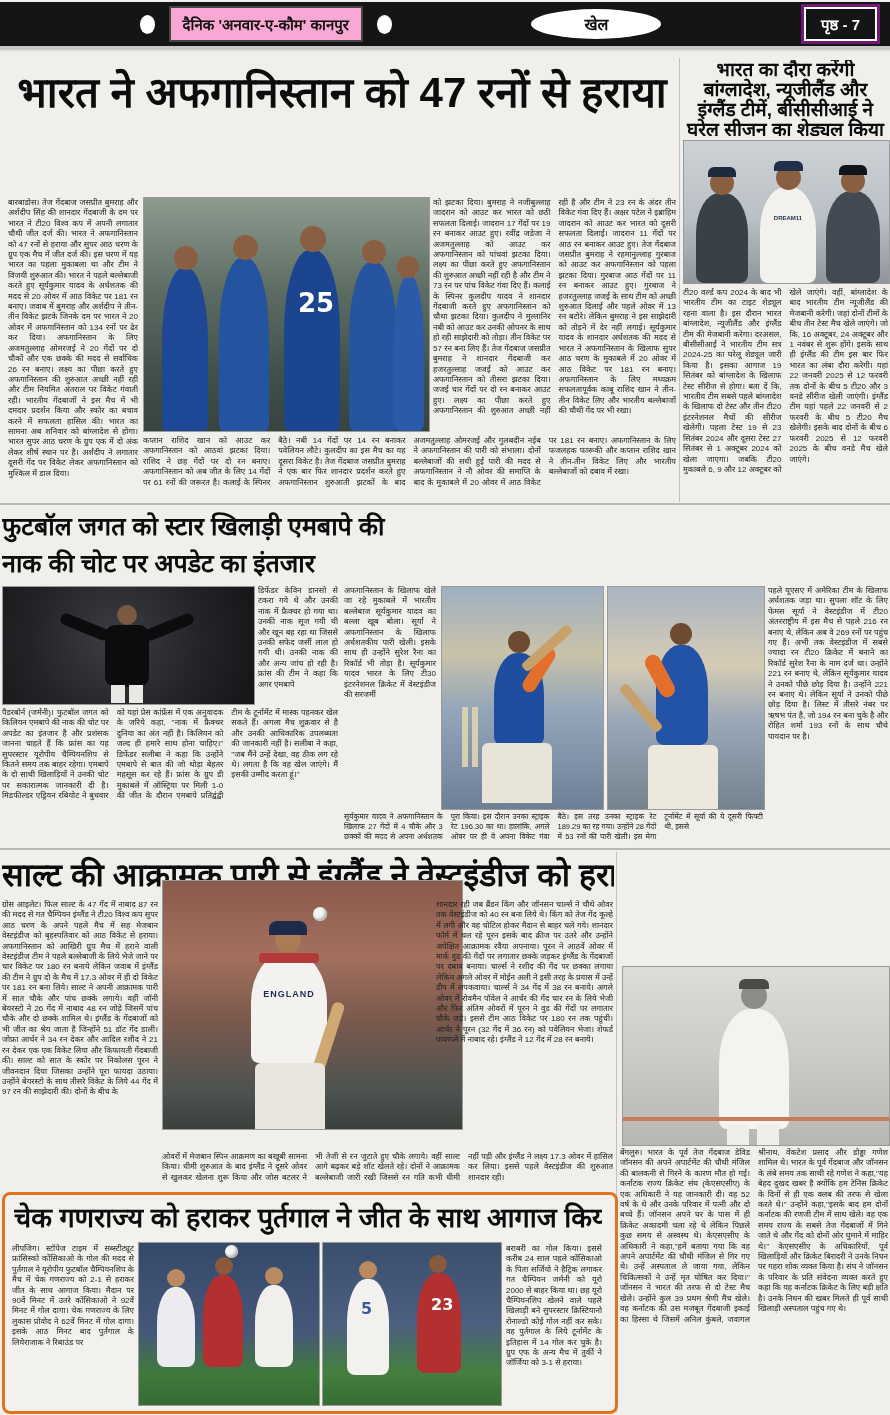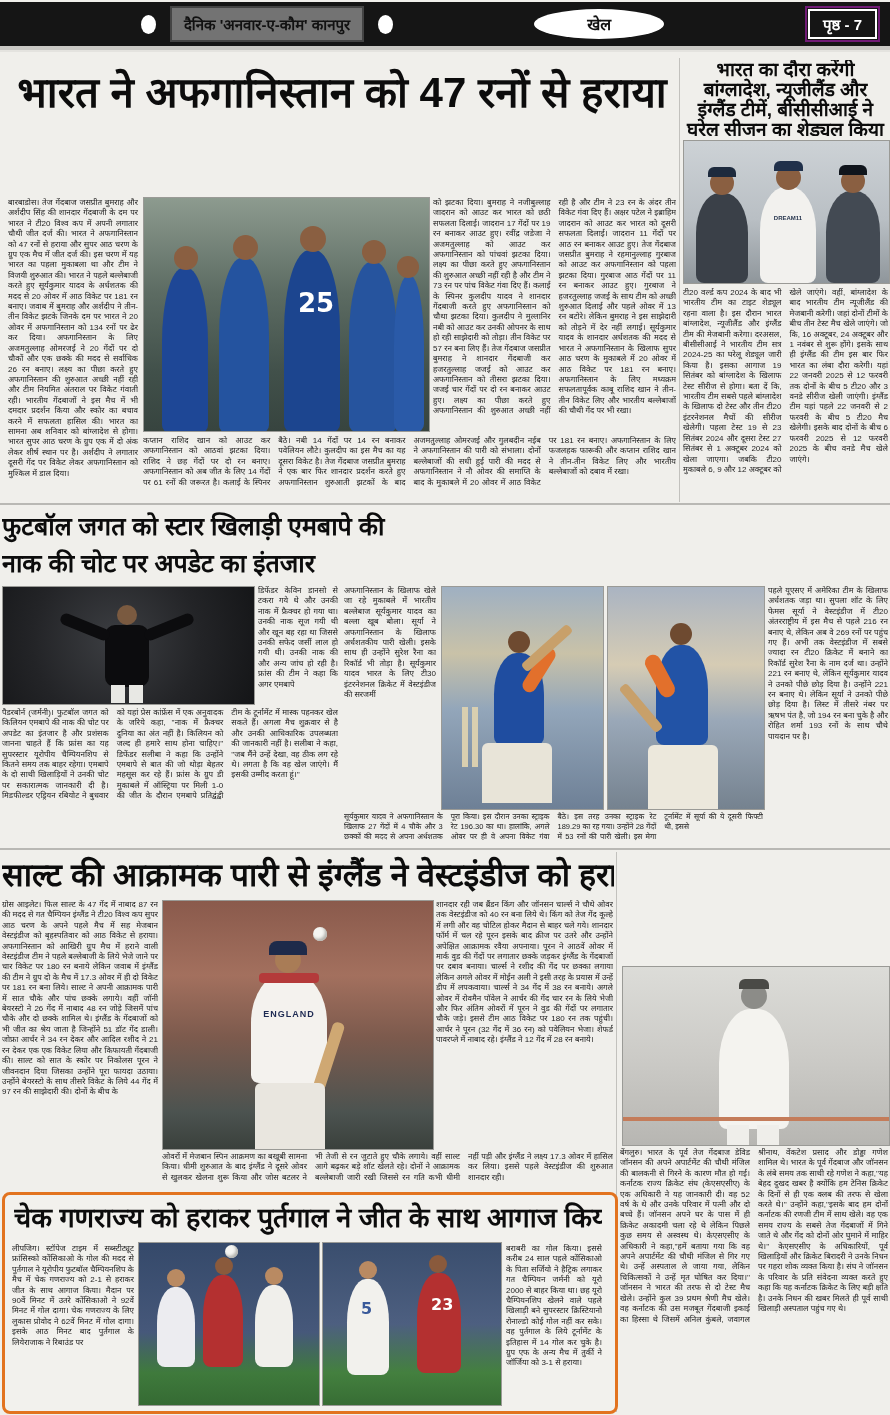--- a/index.html
+++ b/index.html
@@ -1,24 +1,24 @@
 <!DOCTYPE html>
 <html><head>
 <meta charset="utf-8">
 <style>
   html,body{margin:0;padding:0;}
   .page{position:relative;width:890px;height:1415px;background:#f0efeb;font-family:"Liberation Sans","DejaVu Sans",sans-serif;overflow:hidden;color:#1a1a1a;}
   .abs{position:absolute;}
   
   .masthead{left:0;top:2px;width:890px;height:44px;background:#151515;display:flex;align-items:center;box-shadow:0 4px 0 #c9c8c4,0 6px 0 #e4e3df;}
   .mh-box{border:1px solid #fff;outline:3px double #fff;outline-offset:-6px;color:#fff;font-weight:bold;font-size:16px;padding:7px 26px;margin-left:10px;white-space:nowrap;}
-  .mh-title{background:#737373;color:#111;font-weight:bold;font-size:15px;padding:6px 12px;border:2px solid #444;white-space:nowrap;}
+  .mh-title{background:#f9a8d4;color:#111;font-weight:bold;font-size:15px;padding:6px 12px;border:2px solid #444;white-space:nowrap;}
   .mh-dot{width:15px;height:19px;border-radius:50%;background:#fff;}
   .mh-oval{background:#fff;color:#111;font-weight:bold;font-size:16px;width:130px;height:30px;border-radius:50%;display:flex;align-items:center;justify-content:center;white-space:nowrap;}
-  .mh-page{border:2px solid #701a75;outline:2px solid #fff;outline-offset:-5px;color:#fff;font-weight:bold;font-size:15px;padding:6px 16px;margin-right:10px;white-space:nowrap;}
+  .mh-page{border:4px solid #701a75;outline:2px solid #fff;outline-offset:-5px;color:#fff;font-weight:bold;font-size:15px;padding:6px 16px;margin-right:10px;white-space:nowrap;}
   .sp{flex:1;}
   
   .bt{font-size:8px;line-height:10.4px;text-align:justify;overflow:hidden;color:#222;}
   .hl{font-weight:bold;color:#0c0c0c;overflow:hidden;}
   .nowrap{white-space:nowrap;}
   .rule-h{background:#b9b8b4;height:2px;}
   .rule-v{background:#c2c1bd;width:1px;}
   
   .photo{overflow:hidden;border:1px solid #9a9a96;}
   .pfig{position:absolute;border-radius:45% 45% 8px 8px;}
@@ -131,21 +131,21 @@
   <div class="abs bt" style="left:768px;top:586px;width:120px;height:258px;">पहले यूएसए में अमेरिका टीम के खिलाफ अर्धशतक जड़ा था। सुपला शॉट के लिए फेमस सूर्या ने वेस्टइंडीज में टी20 अंतरराष्ट्रीय में इस मैच से पहले 216 रन बनाए थे, लेकिन अब वे 269 रनों पर पहुंच गए हैं। अभी तक वेस्टइंडीज में सबसे ज्यादा रन टी20 क्रिकेट में बनाने का रिकॉर्ड सुरेश रैना के नाम दर्ज था। उन्होंने 221 रन बनाए थे, लेकिन सूर्यकुमार यादव ने उनको पीछे छोड़ दिया है। उन्होंने 221 रन बनाए थे। लेकिन सूर्या ने उनको पीछे छोड़ दिया है। लिस्ट में तीसरे नंबर पर ऋषभ पंत है, जो 194 रन बना चुके है और रोहित शर्मा 193 रनों के साथ चौथे पायदान पर है।</div>
 
   <div class="abs bt cols4" style="left:344px;top:812px;width:419px;height:32px;font-size:7.5px;line-height:10px;">सूर्यकुमार यादव ने अफगानिस्तान के खिलाफ 27 गेंदों में 4 चौके और 3 छक्कों की मदद से अपना अर्धशतक पूरा किया। इस दौरान उनका स्ट्राइक रेट 196.30 का था। हालांकि, अगले ओवर पर ही वे अपना विकेट गंवा बैठे। इस तरह उनका स्ट्राइक रेट 189.29 का रह गया। उन्होंने 28 गेंदों में 53 रनों की पारी खेली। इस मेगा टूर्नामेंट में सूर्या की ये दूसरी फिफ्टी थी, इससे</div>
 
   <div class="abs rule-h" style="left:0;top:848px;width:890px;"></div>
 
   <div class="abs hl nowrap" style="left:2px;top:852px;width:612px;height:44px;font-size:32px;">साल्ट की आक्रामक पारी से इंग्लैंड ने वेस्टइंडीज को हराया</div>
 
   <div class="abs bt" style="left:2px;top:900px;width:156px;height:286px;">ग्रोस आइलेट। फिल साल्ट के 47 गेंद में नाबाद 87 रन की मदद से गत चैम्पियन इंग्लैंड ने टी20 विश्व कप सुपर आठ चरण के अपने पहले मैच में सह मेजबान वेस्टइंडीज को बृहस्पतिवार को आठ विकेट से हराया। अफगानिस्तान को आखिरी ग्रुप मैच में हराने वाली वेस्टइंडीज टीम ने पहले बल्लेबाजी के लिये भेजे जाने पर चार विकेट पर 180 रन बनाये लेकिन जवाब में इंग्लैंड की टीम ने ग्रुप दो के मैच में 17.3 ओवर में ही दो विकेट पर 181 रन बना लिये। साल्ट ने अपनी आक्रामक पारी में सात चौके और पांच छक्के लगाये। वहीं जॉनी बेयरस्टो ने 26 गेंद में नाबाद 48 रन जोड़े जिसमें पांच चौके और दो छक्के शामिल थे। इंग्लैंड के गेंदबाजों को भी जीत का श्रेय जाता है जिन्होंने 51 डॉट गेंद डाली। जोफ्रा आर्चर ने 34 रन देकर और आदिल रशीद ने 21 रन देकर एक एक विकेट लिया और किफायती गेंदबाजी की। साल्ट को सात के स्कोर पर निकोलस पूरन ने जीवनदान दिया जिसका उन्होंने पूरा फायदा उठाया। उन्होंने बेयरस्टो के साथ तीसरे विकेट के लिये 44 गेंद में 97 रन की साझेदारी की। दोनों के बीच के</div>
 
-  <div class="abs photo" style="left:162px;top:900px;width:270px;height:248px;background:linear-gradient(180deg,#8a5a4c 0%,#a3705e 30%,#7c5a4d 55%,#4c5350 85%,#3a403c 100%);">
+  <div class="abs photo" style="left:162px;top:880px;width:270px;height:248px;background:linear-gradient(180deg,#8a5a4c 0%,#a3705e 30%,#7c5a4d 55%,#4c5350 85%,#3a403c 100%);padding-left:29px;">
     <div class="ball" style="left:150px;top:26px;width:14px;height:14px;"></div>
     <div class="phead" style="left:112px;top:46px;width:26px;height:26px;background:#a97c56;"></div>
     <div style="position:absolute;left:106px;top:40px;width:38px;height:14px;background:#1e2a4a;border-radius:8px 8px 0 0;"></div>
     <div class="pfig" style="left:88px;top:72px;width:76px;height:110px;background:#f4f2ee;"></div>
     <span class="shirt-tag" style="left:88px;top:108px;width:76px;font-size:9px;color:#1d2a52;letter-spacing:1px;">ENGLAND</span>
     <div style="position:absolute;left:96px;top:72px;width:60px;height:10px;background:#b43a3a;border-radius:4px;"></div>
     <div style="position:absolute;left:160px;top:120px;width:12px;height:70px;background:#cfa873;transform:rotate(18deg);border-radius:5px;"></div>
     <div style="position:absolute;left:92px;top:182px;width:70px;height:66px;background:#e9e6df;border-radius:6px 6px 0 0;"></div>
   </div>
 

